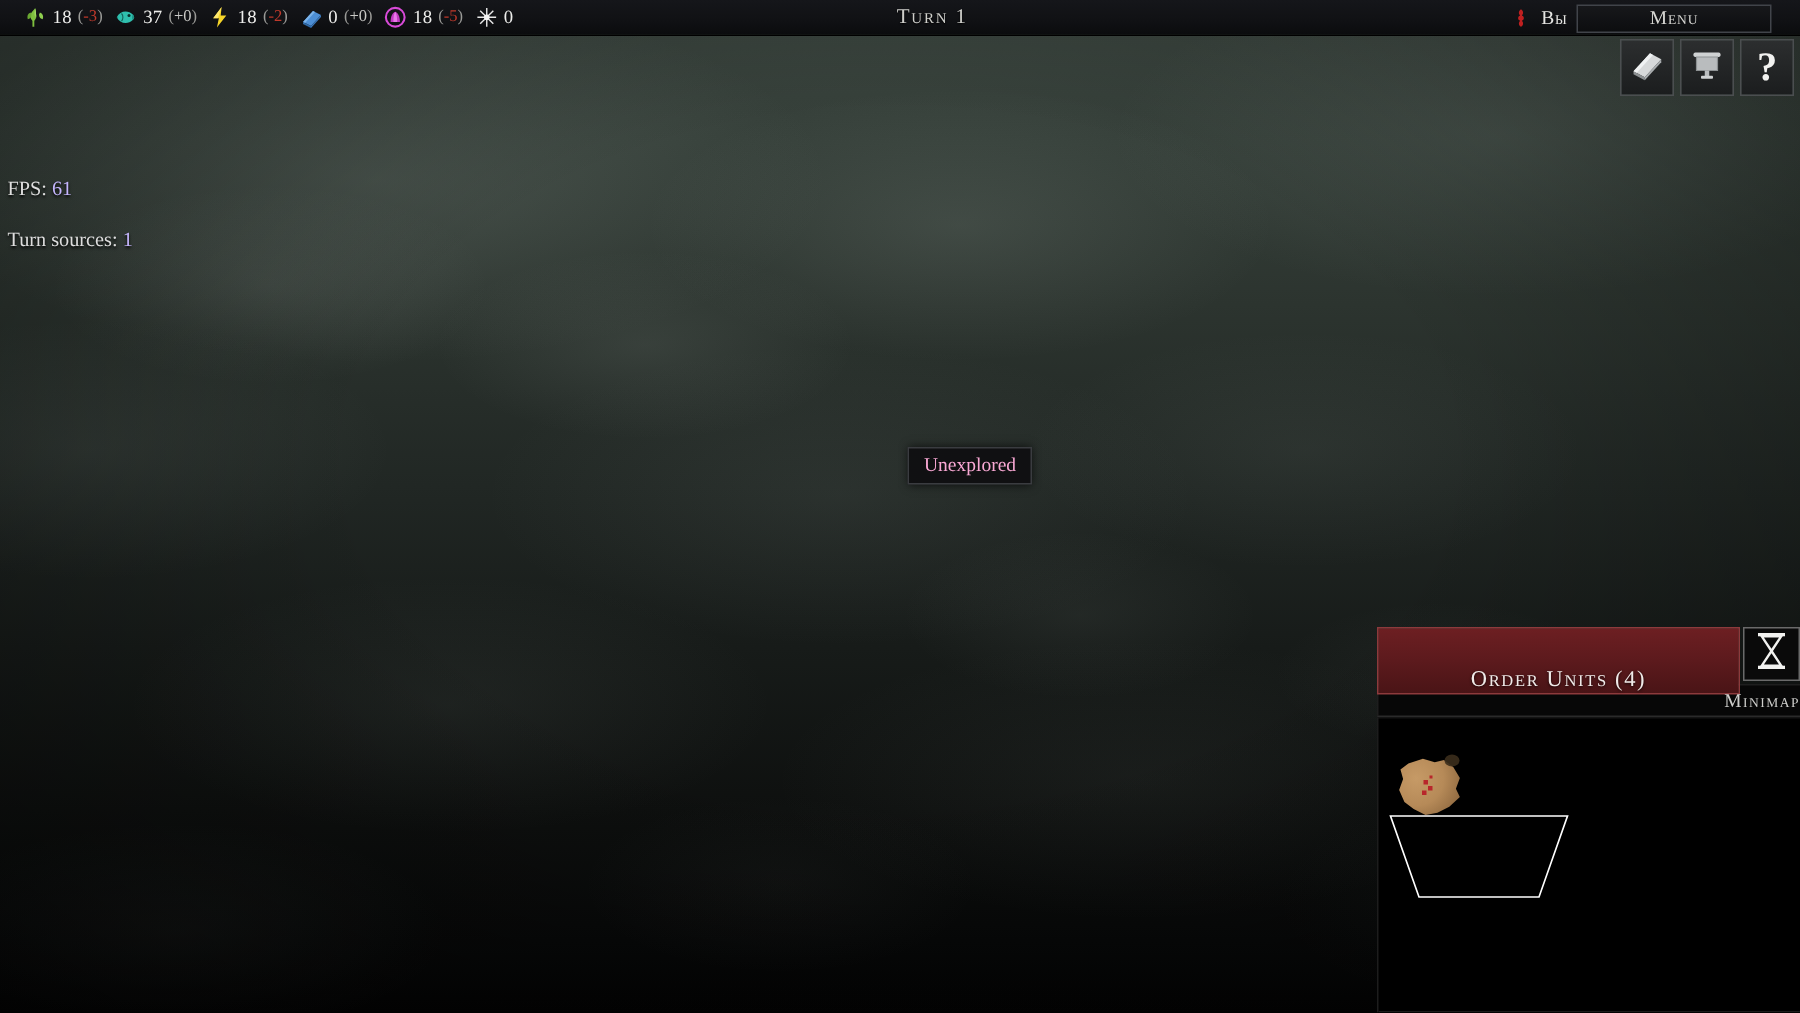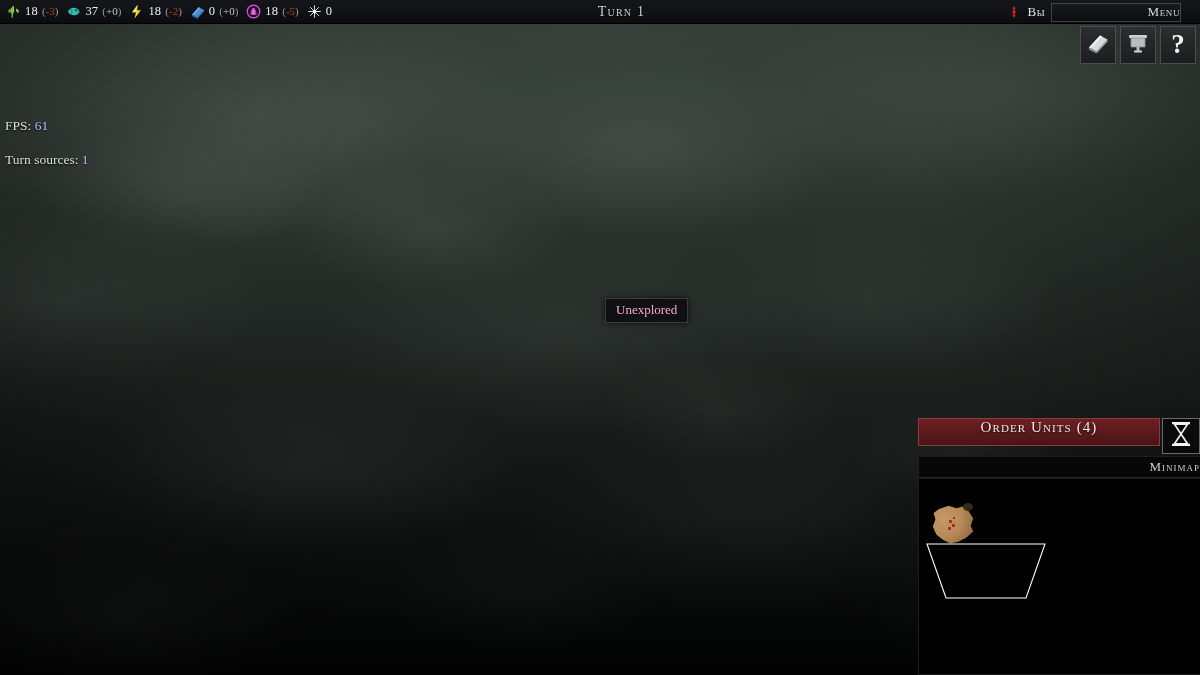--- a/index.html
+++ b/index.html
@@ -43,21 +43,21 @@
   }
 
   
   .topbar {
     position:absolute; left:0; top:0; width:1200px; height:24px;
     background:linear-gradient(180deg,#15161a 0%, #101114 60%, #0b0c0e 100%);
     border-bottom:1px solid #000;
     display:flex; align-items:center;
     z-index:30;
   }
-  .res-group { display:flex; align-items:center; padding-left:4px; gap:0px; }
+  .res-group { display:flex; align-items:center; padding-left:14px; gap:0px; }
   .res {
     display:flex; align-items:center; gap:4px;
     padding:0 6px 0 2px;
     font-family:"Liberation Serif", serif;
     font-size:12px; color:#e8e8e6;
     line-height:1;
   }
   .res .val { font-size:12.5px; color:#eeeeec; letter-spacing:0.2px; }
   .res .delta { font-size:11px; color:#9a9a97; }
   .res .delta .neg { color:#c0392b; }
@@ -74,21 +74,21 @@
   }
   .topright {
     position:absolute; right:0; top:0; height:24px;
     display:flex; align-items:center; gap:6px; padding-right:15px;
   }
   .faction-name { font-size:13px; color:#e6e6e3; font-variant:small-caps; letter-spacing:0.5px; }
   .menu-btn {
     width:130px; height:19px; margin-right:4px;
     background:linear-gradient(180deg,#17181b,#0c0d0f);
     border:1px solid #41444a;
-    display:flex; align-items:center; justify-content:flex-end;
+    display:flex; align-items:center; justify-content:center;
     font-size:13px; color:#d8d8d4; font-variant:small-caps; letter-spacing:0.6px;
     cursor:pointer;
   }
 
   
   .iconbar {
     position:absolute; right:4px; top:26px; display:flex; gap:4px; z-index:25;
   }
   .ibtn {
     width:36px; height:38px;
@@ -116,24 +116,24 @@
     font-size:13px; color:#f9a8d4;
     font-family:"Liberation Serif",serif;
     z-index:22;
     box-shadow:0 0 6px rgba(0,0,0,0.7);
   }
 
   
   .panel { position:absolute; right:0; top:418px; width:282px; z-index:24; }
   .panel-top { display:flex; align-items:stretch; height:36px; }
   .order-btn {
-    flex:1; height:28px;
+    flex:1; height:45px;
     background:linear-gradient(180deg,#6d1f22 0%, #5c1a1d 50%, #4a1416 100%);
     border:1px solid #8d3a3c;
-    display:flex; align-items:flex-start; justify-content:center;
+    display:flex; align-items:flex-end; justify-content:center;
     font-variant:small-caps; font-size:15px; letter-spacing:1.1px;
     color:#f0eae8; text-shadow:0 1px 2px rgba(0,0,0,0.8);
     cursor:pointer;
     font-family:Liberation Serif, serif;
   }
   .hourglass-btn {
     width:38px; height:36px; margin-left:2px;
     background:#0a0a0a; border:1px solid #6a6a6a;
     display:flex; align-items:center; justify-content:center;
     cursor:pointer;

